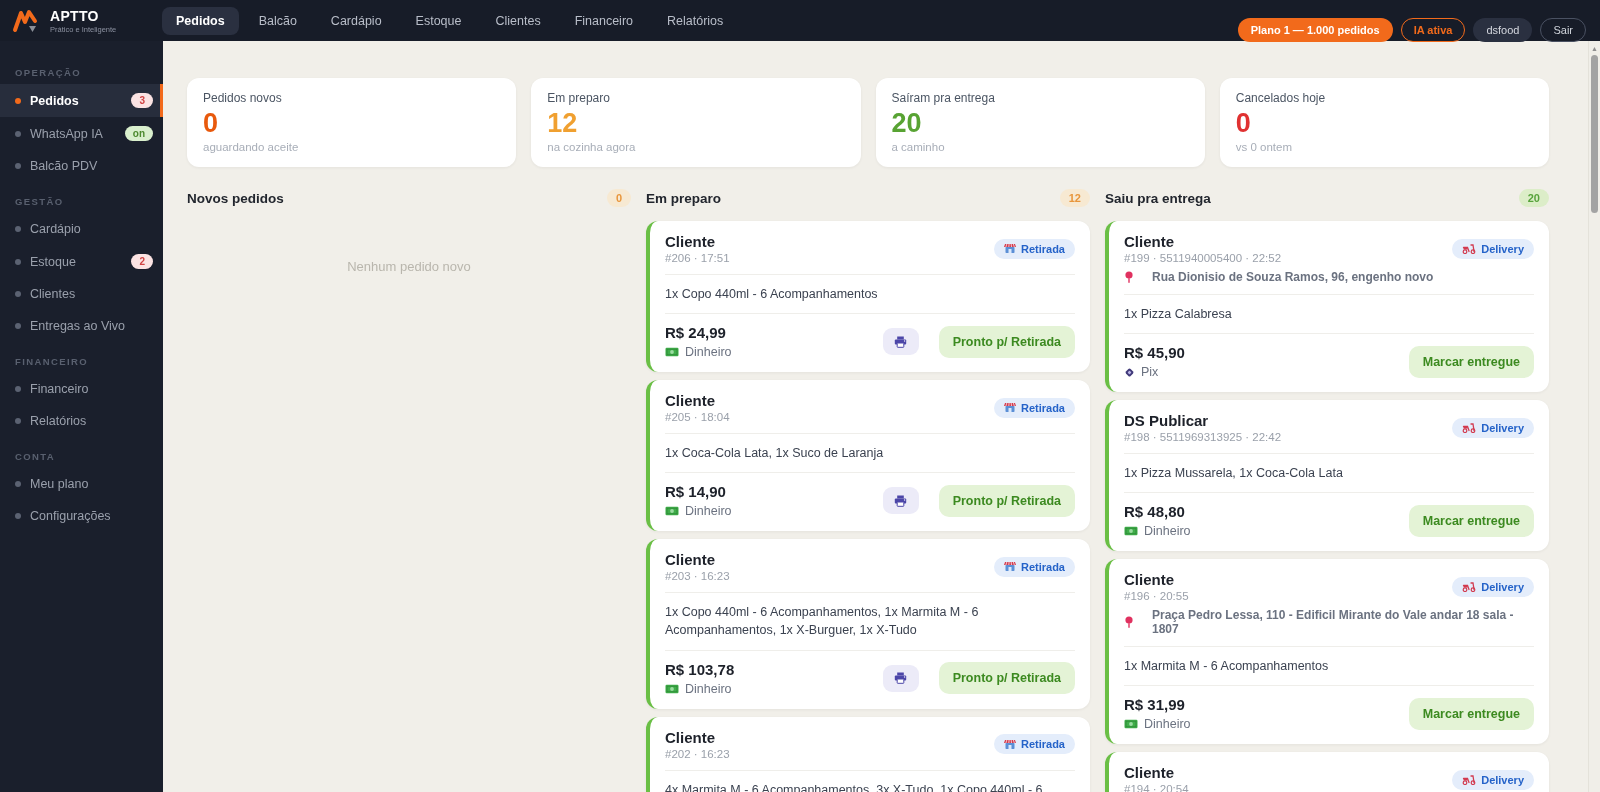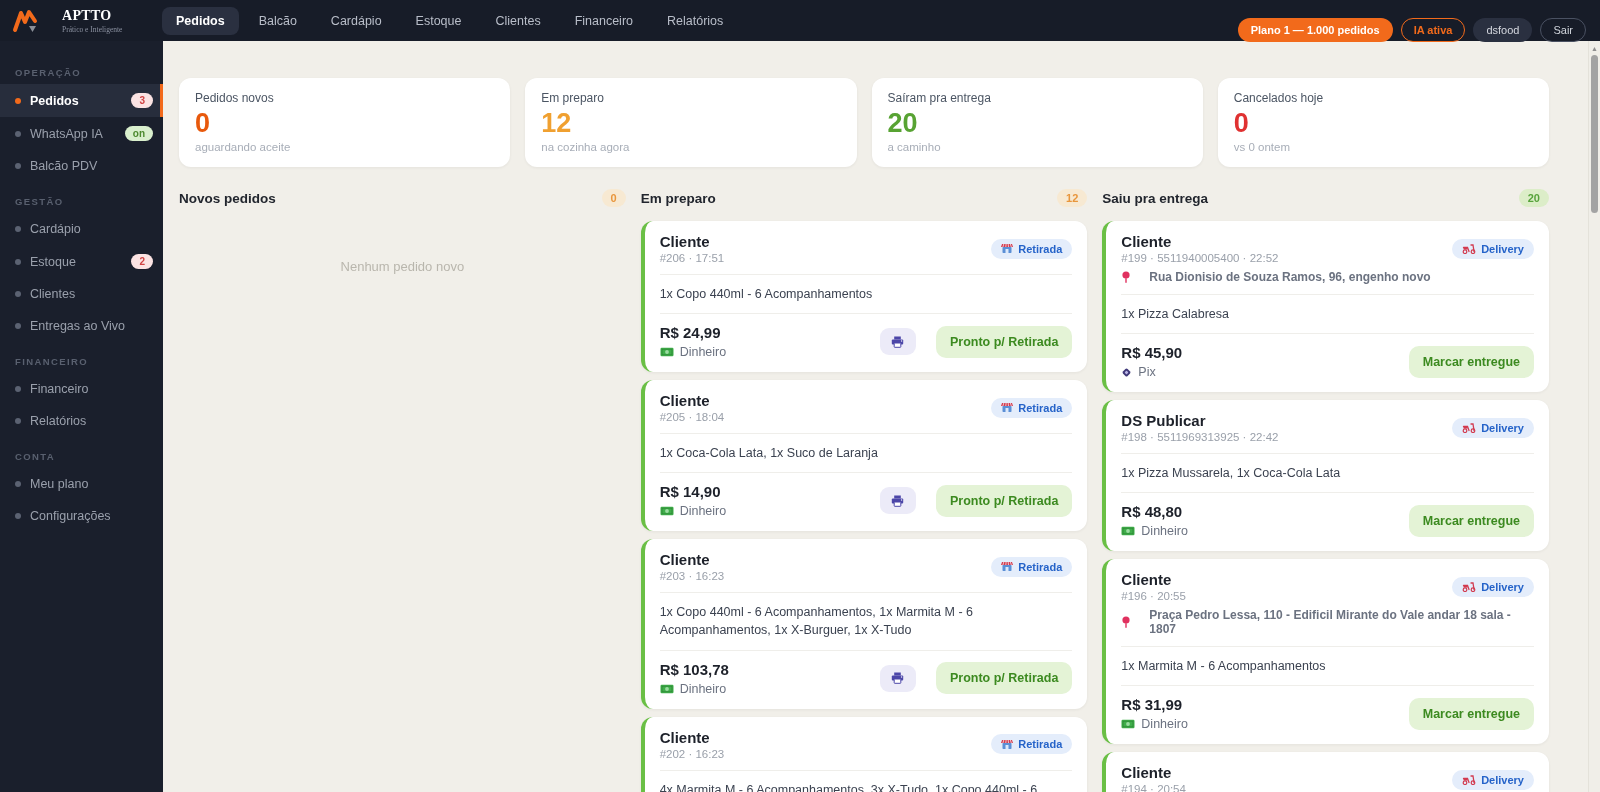--- a/index.html
+++ b/index.html
@@ -2,21 +2,21 @@
 <html><head>
 <meta charset="utf-8">
 <style>
   * { margin:0; padding:0; box-sizing:border-box; }
   html,body { width:1600px; height:792px; overflow:hidden; }
   body { font-family:"Liberation Sans", sans-serif; background:#f1efe9; color:#1d212a; }
   .app { width:1600px; height:792px; display:flex; flex-direction:column; overflow:hidden; }
 
   
   .topbar { height:41px; background:#171c28; display:flex; align-items:center; flex:0 0 41px; padding:0 14px 0 12px; }
-  .brand { display:flex; align-items:center; gap:24px; width:150px;font-family:Liberation Serif, serif; }
+  .brand { display:flex; align-items:center; gap:12px; width:150px; }
   .brand-text .brand-name { color:#fff; font-weight:bold; font-size:14px; letter-spacing:.3px; }
   .brand-text .brand-tag { color:#8b91a0; font-size:7.5px; margin-top:1px; }
   .topnav { display:flex; align-items:center; gap:6px; }
   .nav-item { background:transparent; border:none; color:#b9bec9; font-family:inherit; font-size:12.5px; padding:7px 14px; border-radius:8px; cursor:pointer; }
   .nav-item.active { background:#2a3040; color:#fff; font-weight:bold; }
   .topbar-right { margin-left:auto; display:flex; align-items:center; gap:8px;margin-top:19px; }
   .pill { font-size:11px; border-radius:999px; padding:5px 12px; white-space:nowrap; cursor:pointer; border:1px solid transparent; font-family:inherit; }
   .pill.plan { background:#f26a1b; color:#fff; font-weight:bold; }
   .pill.ia { border-color:#f26a1b; color:#f26a1b; background:transparent; font-weight:bold; }
   .pill.user { background:#2a3040; color:#d4d7de; }
@@ -31,21 +31,21 @@
   .side-item { display:flex; align-items:center; gap:9px; padding:9px 10px 9px 15px; color:#9aa0ac; font-size:12.5px; cursor:pointer; position:relative; }
   .side-item .dot { width:6px; height:6px; border-radius:50%; background:#5b6272; flex:0 0 6px; }
   .side-item.active { background:#272d3c; color:#fff; font-weight:bold; }
   .side-item.active .dot { background:#f26a1b; }
   .side-item.active::after { content:""; position:absolute; right:0; top:0; bottom:0; width:3px; background:#f26a1b; }
   .side-badge { margin-left:auto; font-size:10px; font-weight:bold; border-radius:999px; padding:2px 8px; }
   .side-badge.red { background:#fbe3e3; color:#d04343; }
   .side-badge.green { background:#d9efcd; color:#4c8a2e; }
 
   
-  .main { flex:1; min-width:0; padding:37px 51px 0 16px; overflow:hidden; }
+  .main { flex:1; min-width:0; padding:37px 51px 0 24px; overflow:hidden; }
   .stats { display:grid; grid-template-columns:repeat(4,1fr); gap:15px; }
   .stat-card { background:#fff; border-radius:12px; padding:13px 16px 14px; box-shadow:0 1px 3px rgba(40,40,30,.06); }
   .stat-label { font-size:12px; color:#4b5563; }
   .stat-value { font-size:27px; font-weight:bold; line-height:1.15; margin:3px 0 2px; }
   .stat-sub { font-size:11.5px; color:#a8aeb8; }
 
   .board { display:grid; grid-template-columns:repeat(3,1fr); gap:15px; margin-top:22px; }
   .col-head { display:flex; align-items:center; justify-content:space-between; margin-bottom:14px; }
   .col-title { font-size:13.5px; font-weight:bold; color:#22262e; }
   .count-badge { font-size:11px; font-weight:bold; border-radius:999px; padding:3px 9px; }

